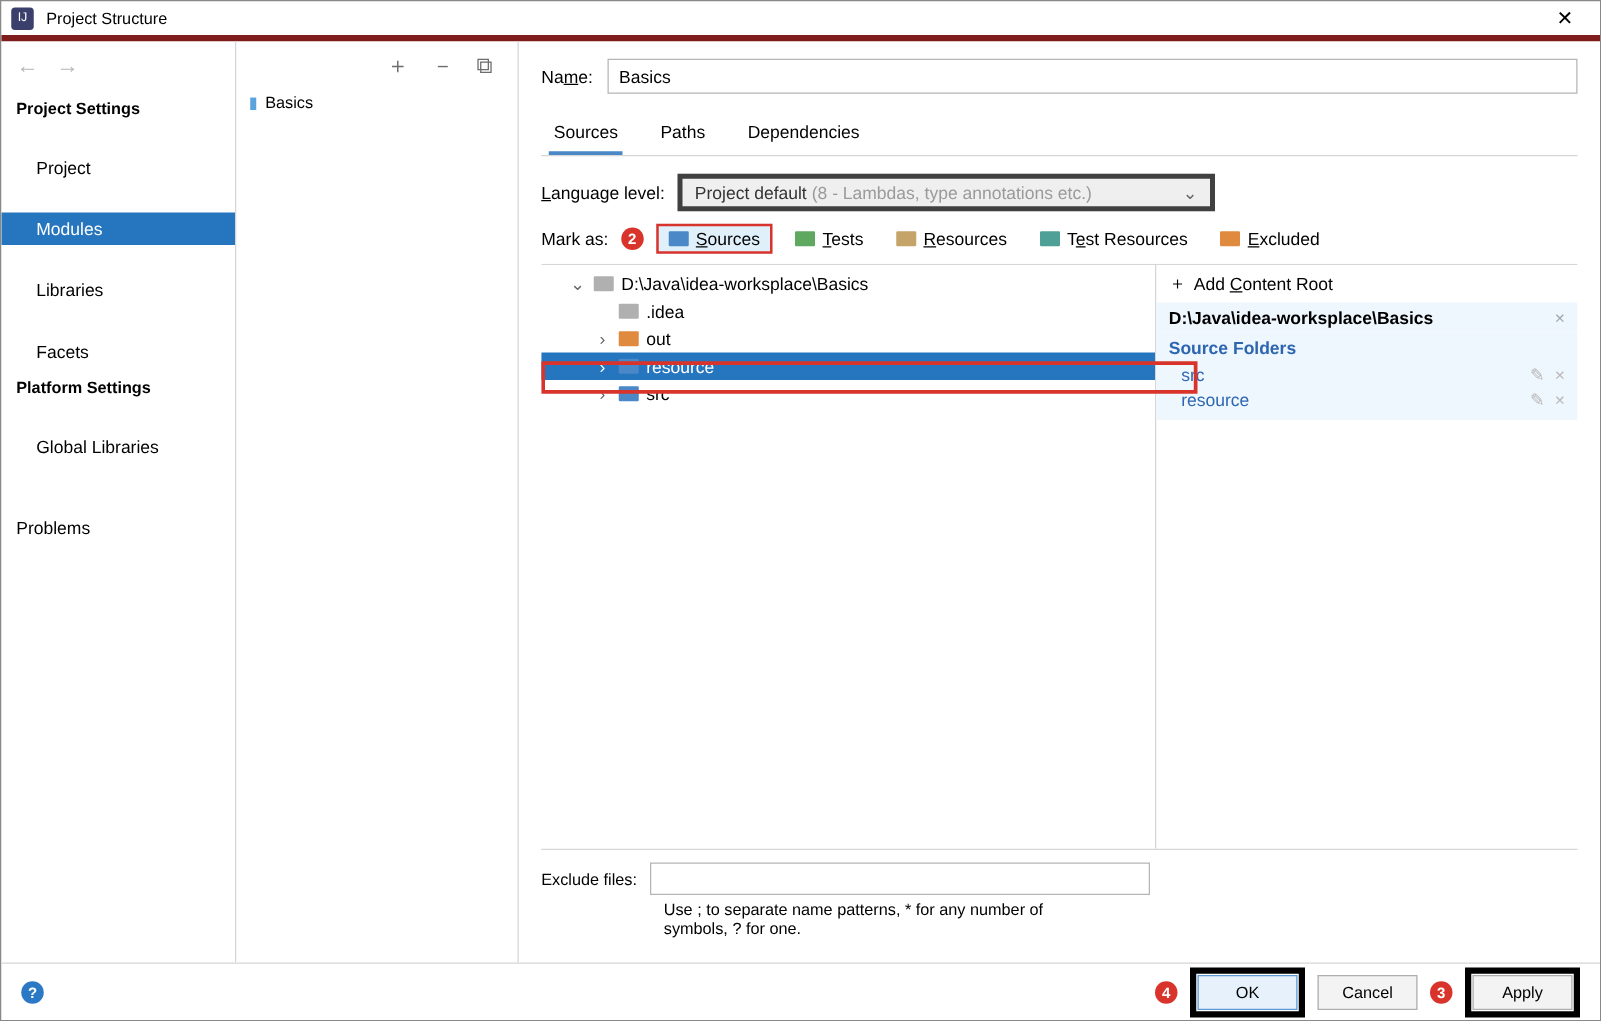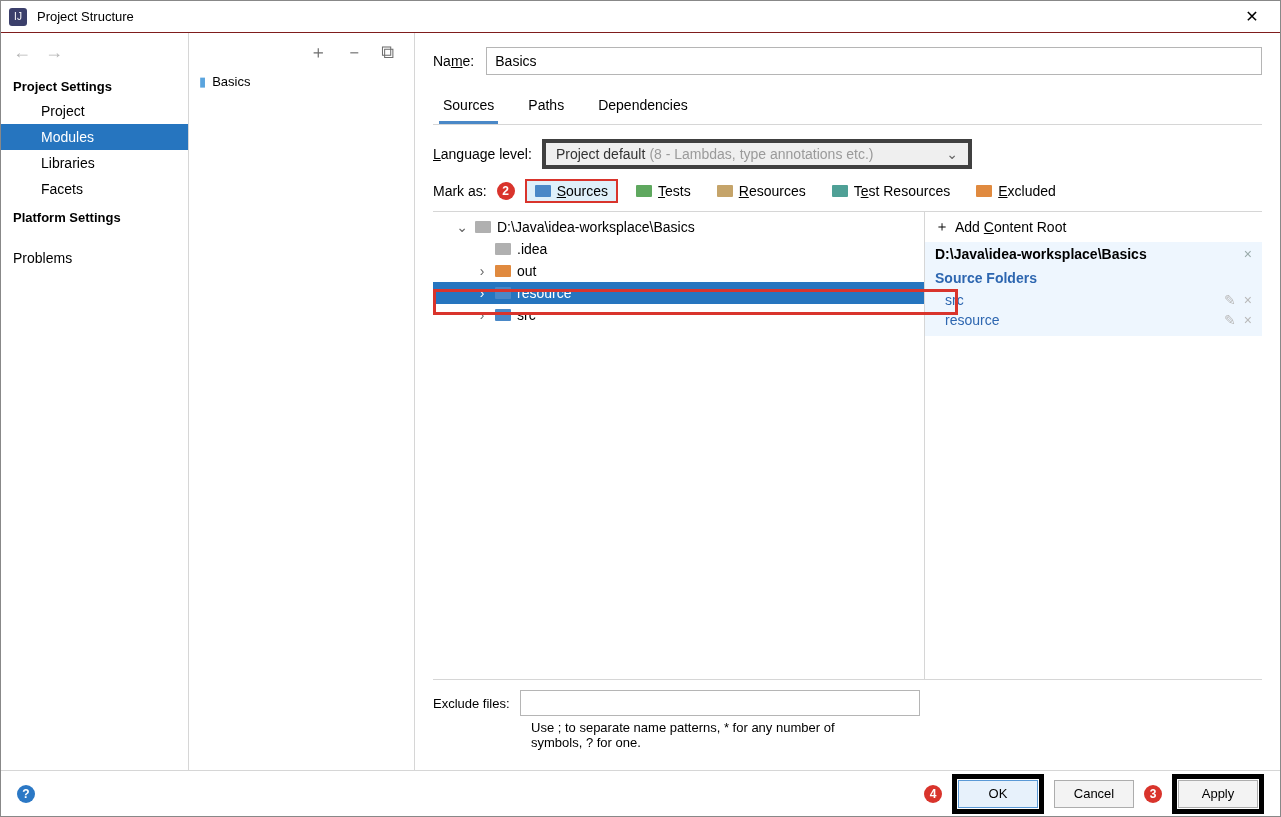--- a/index.html
+++ b/index.html
@@ -1,30 +1,30 @@
 <!DOCTYPE html>
 <html><head>
 <meta charset="utf-8">
 <style>
 * { box-sizing: border-box; margin: 0; padding: 0; }
 body { font-family: "Segoe UI", Arial, sans-serif; font-size: 13px; color: #000; background: #fff; width: 1281px; height: 817px; overflow: hidden; border: 1px solid #888; display: flex; flex-direction: column; }
 
 
-.titlebar { height: 32px; display: flex; align-items: center; padding: 0 8px; border-bottom: 1px solid #7f1d1d; }
+.titlebar { height: 32px; display: flex; align-items: center; padding: 0 8px; border-bottom: 5px solid #7f1d1d; }
 .titlebar .app-icon { width: 18px; height: 18px; background: #3b3f6b; border-radius: 3px; margin-right: 10px; display:flex; align-items:center; justify-content:center; font-size:10px; color:#fff;}
 .titlebar .title { flex: 1; font-size: 13px; }
 .titlebar .close { width: 40px; text-align: center; font-size: 16px; cursor: default; }
 
 
 .main { flex: 1; display: flex; overflow: hidden; }
 
 .col-left { width: 188px; border-right: 1px solid #d6d6d6; display:flex; flex-direction:column; }
 .nav-arrows { height: 38px; display:flex; align-items:center; gap:14px; padding: 0 12px; color:#b6b6b6; font-size:18px; }
 .section-header { padding: 8px 12px 4px; font-weight: bold; font-size: 13px; }
-.nav-item { padding: 5px 12px 5px 40px; cursor: default; font-size:14px; }
+.nav-item { padding: 5px 12px 5px 28px; cursor: default; font-size:14px;margin-top:23px; }
 .nav-item.selected { background: #2675BF; color: #fff; }
 
 .col-mid { width: 226px; border-right: 1px solid #d6d6d6; display:flex; flex-direction:column; }
 .mid-toolbar { height: 38px; display:flex; align-items:center; justify-content:flex-end; gap:18px; padding-right:20px; color:#6e6e6e; font-size:18px; }
 .mid-item { padding: 3px 10px; display:flex; align-items:center; gap:6px; }
 .mid-item .folder { color:#5aa4de; }
 
 .col-right { flex: 1; display:flex; flex-direction:column; padding: 14px 18px 0 18px; }
 .name-row { display:flex; align-items:center; gap:12px; margin-bottom: 16px; }
 .name-row label { font-size:14px; }
@@ -99,20 +99,21 @@
     <div class="nav-arrows">
       <span>←</span>
       <span>→</span>
     </div>
     <div class="section-header">Project Settings</div>
     <div class="nav-item">Project</div>
     <div class="nav-item selected">Modules</div>
     <div class="nav-item">Libraries</div>
     <div class="nav-item">Facets</div>
     <div class="section-header">Platform Settings</div>
+    <div class="nav-item">Global Libraries</div>
     <div style="height:16px"></div>
     <div class="nav-item" style="padding-left:12px">Problems</div>
   </div>
 
   <div class="col-mid">
     <div class="mid-toolbar">
       <span>＋</span>
       <span>－</span>
       <span>⧉</span>
     </div>

